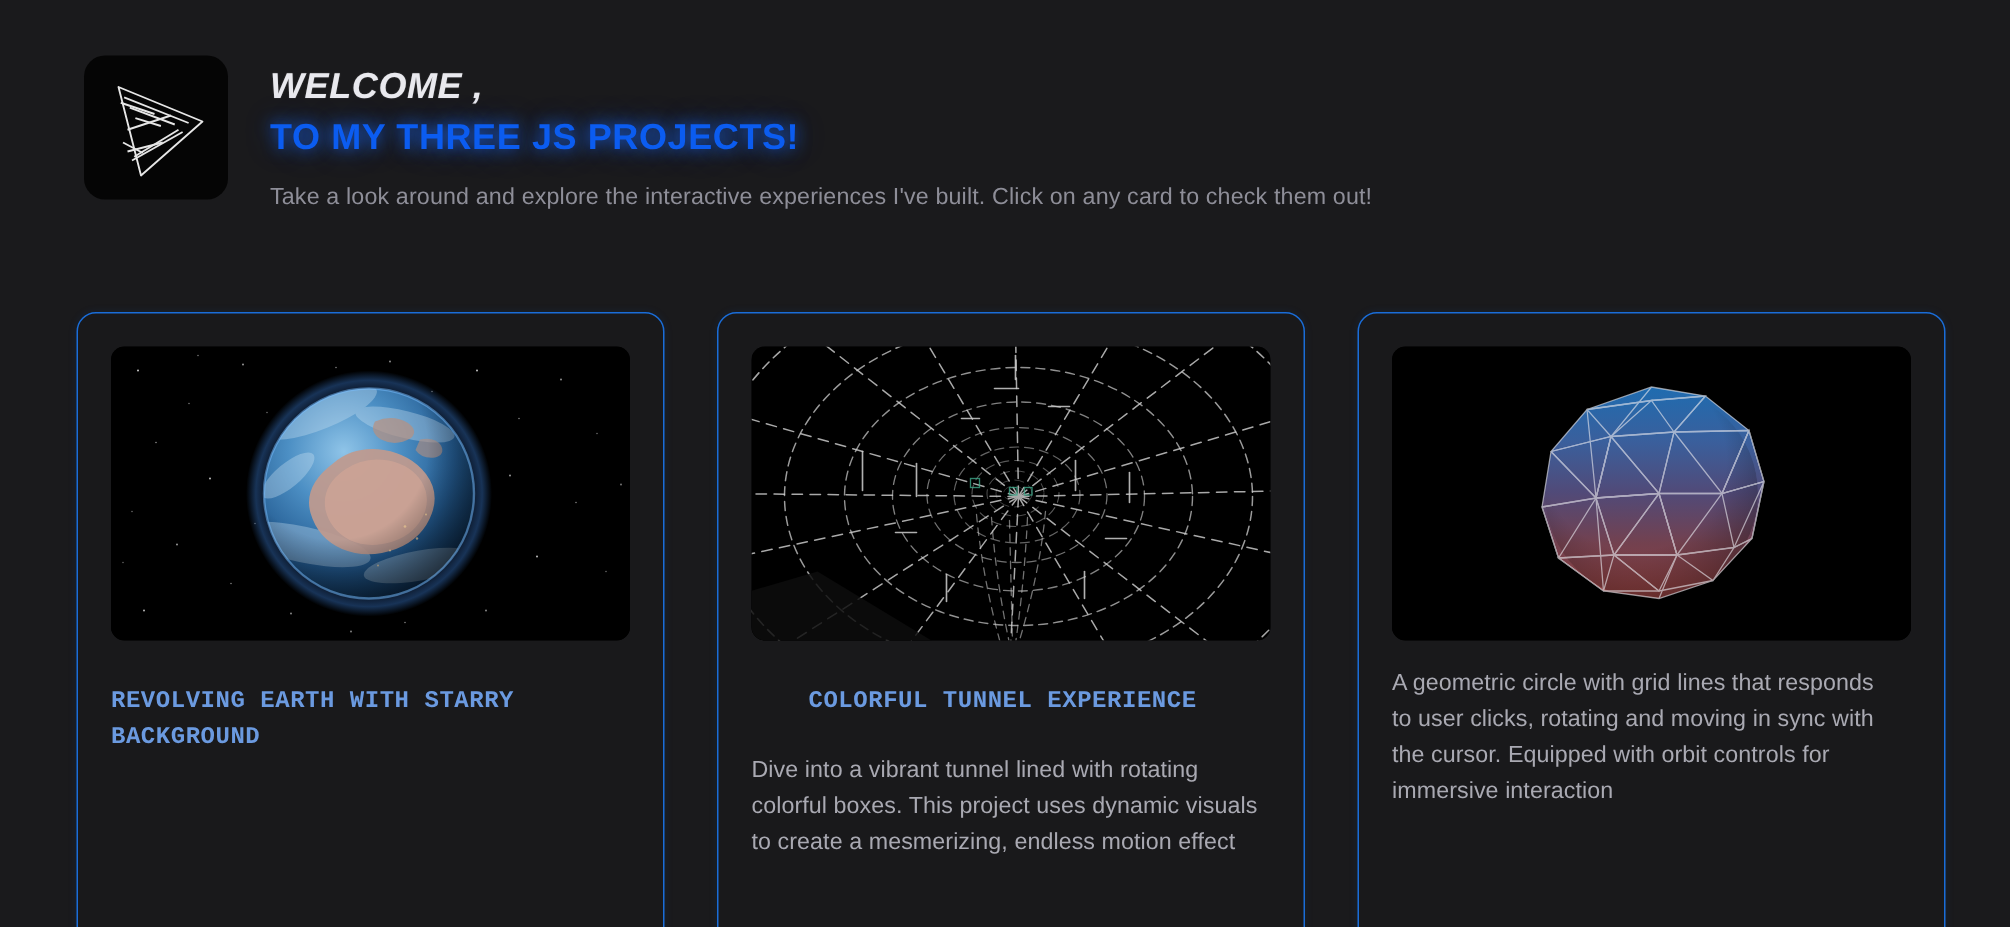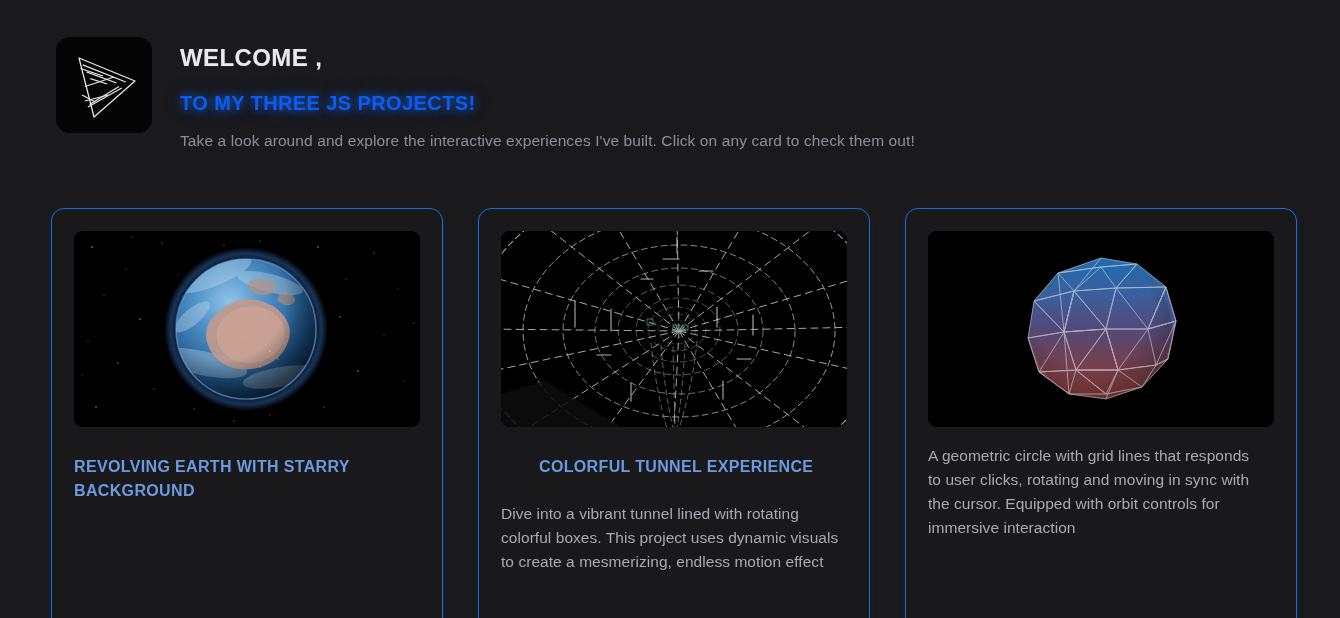--- a/index.html
+++ b/index.html
@@ -40,29 +40,30 @@
 
   .header-text { padding-top: 5px; }
 
   .welcome-line {
     font-size: 24px;
     font-weight: bold;
     letter-spacing: 0.4px;
     color: #e9e9ee;
     line-height: 1.33;
     text-shadow: 0 0 1px rgba(255,255,255,0.25);
+    font-style: italic;
   }
 
   .projects-line {
-    font-size: 20px;
+    font-size: 24px;
     font-weight: bold;
     letter-spacing: 0.4px;
     color: #0b5cf0;
     line-height: 1.33;
-    margin-top: 16px;
+    margin-top: 2px;
     text-shadow: 0 0 10px rgba(30,110,255,0.75),
                  0 0 20px rgba(20,90,240,0.45);
   }
 
   .tagline {
     font-size: 15.5px;
     color: #8e8e98;
     margin-top: 15px;
     letter-spacing: 0.1px;
     text-align: right;
@@ -102,20 +103,21 @@
 
   .card-title {
     font-size: 16px;
     font-weight: bold;
     color: #6b9ae0;
     letter-spacing: 0.35px;
     line-height: 1.5;
     text-transform: uppercase;
     margin-top: 28px;
     max-width: 300px;
+    font-family: Liberation Mono, monospace;
   }
   .card-2 .card-title { max-width: 346px; margin-left: 38px; }
   .card-3 .card-title { max-width: 346px; }
 
   .card-desc {
     font-size: 15.5px;
     color: #a9a9b2;
     line-height: 1.55;
     margin-top: 17px;
     letter-spacing: 0.05px;

